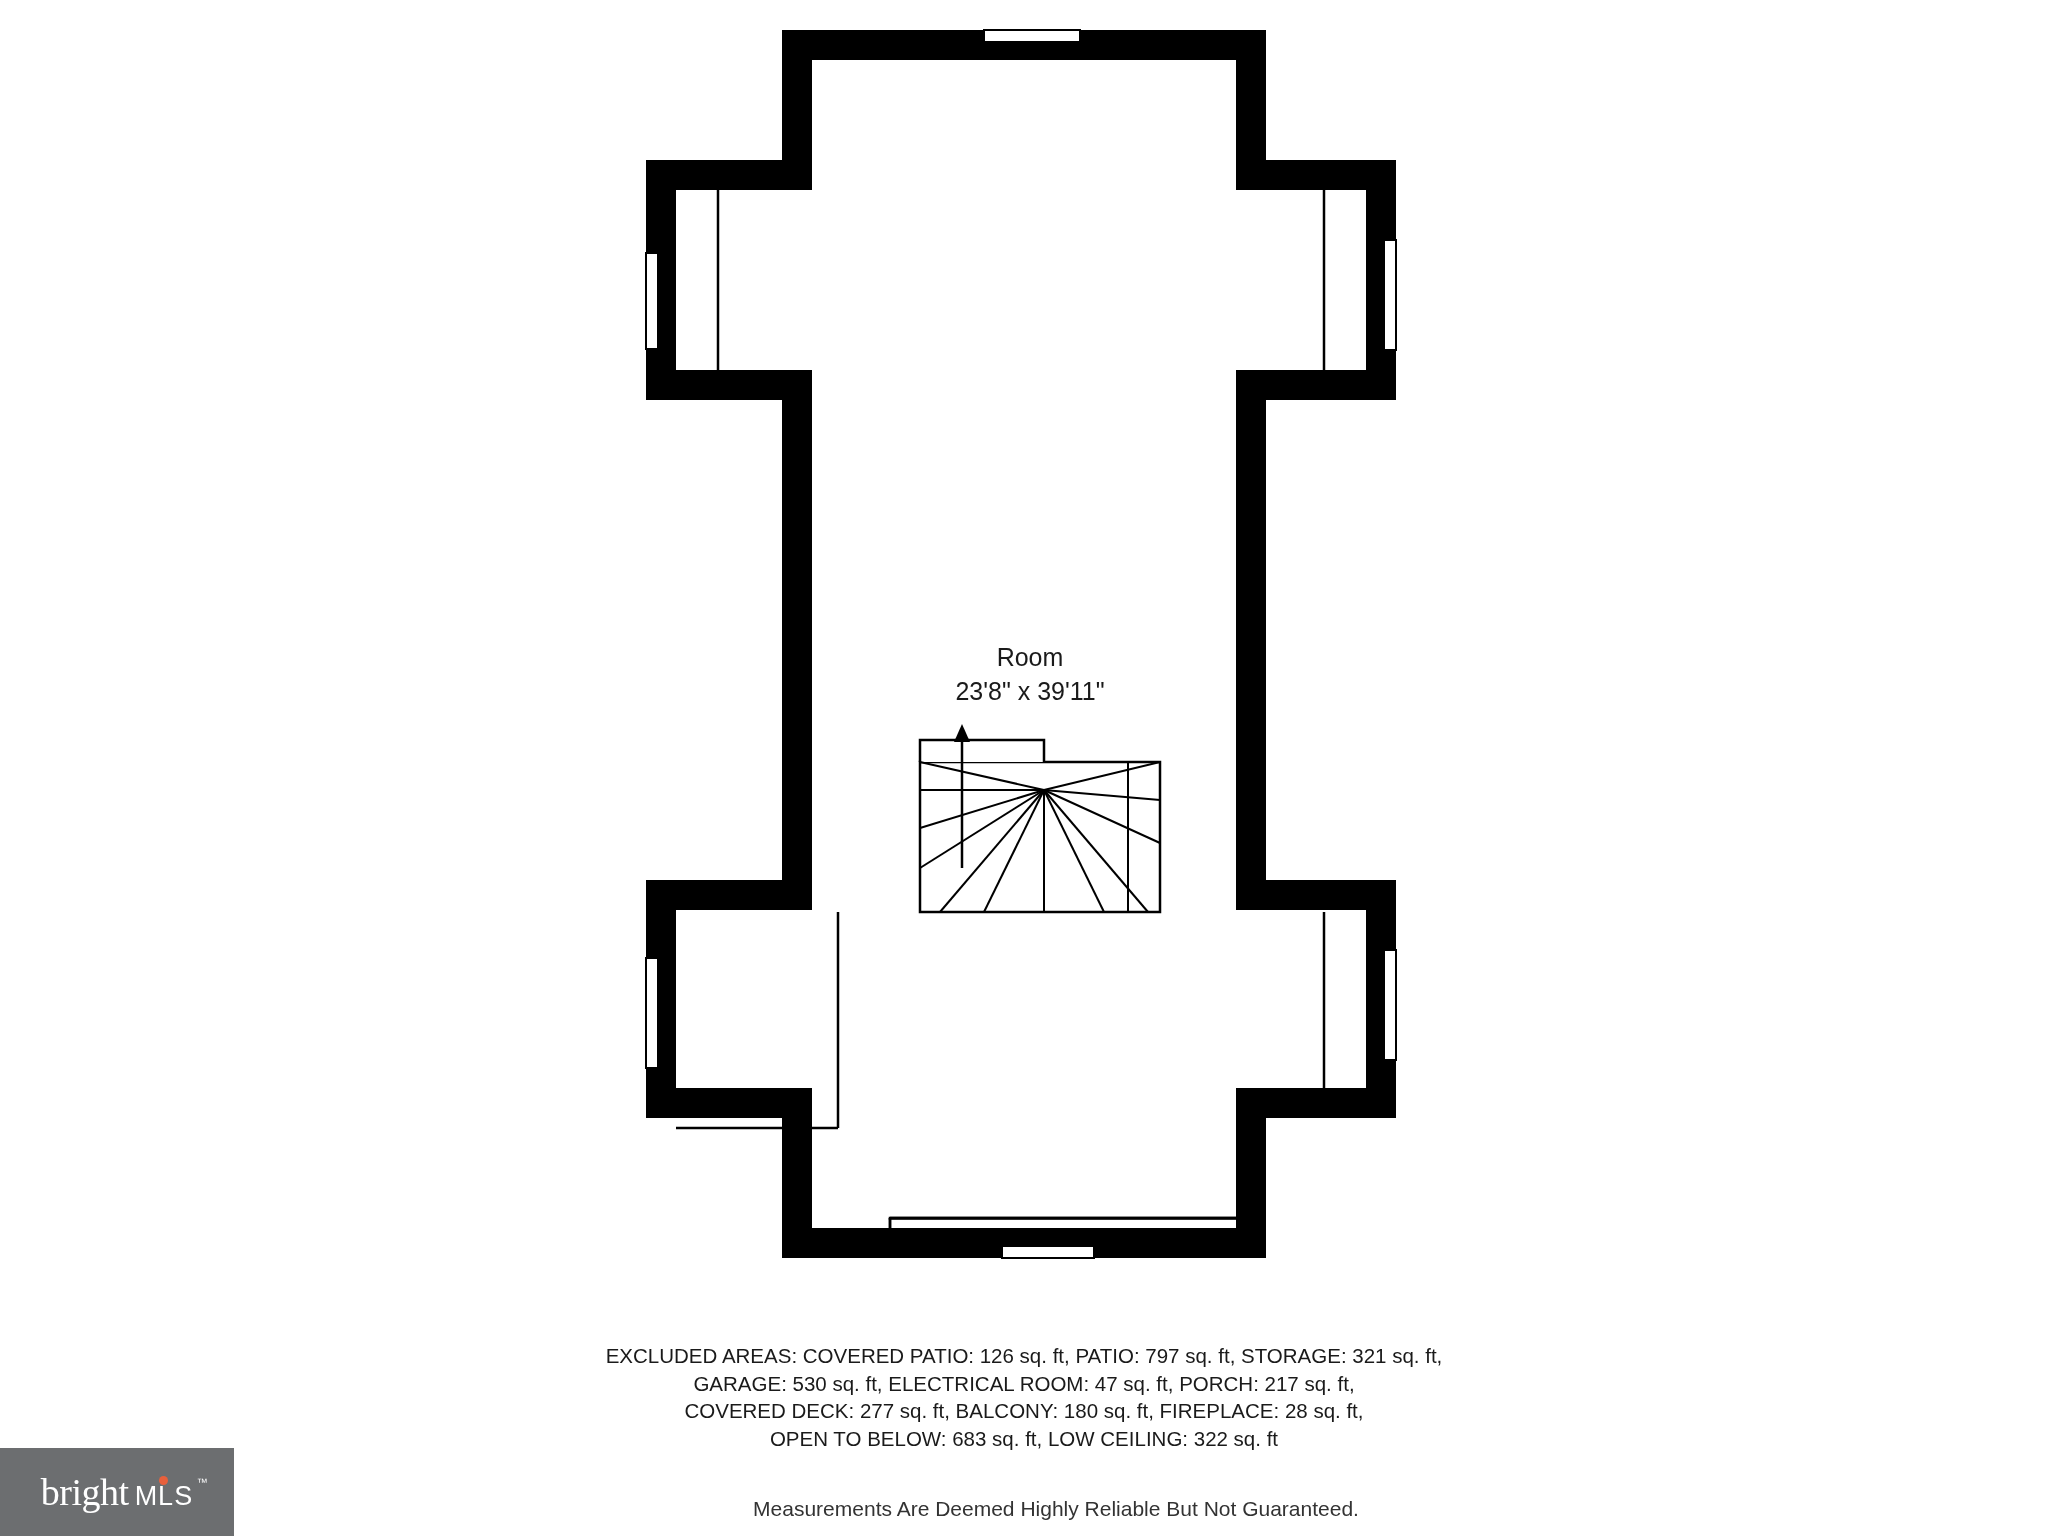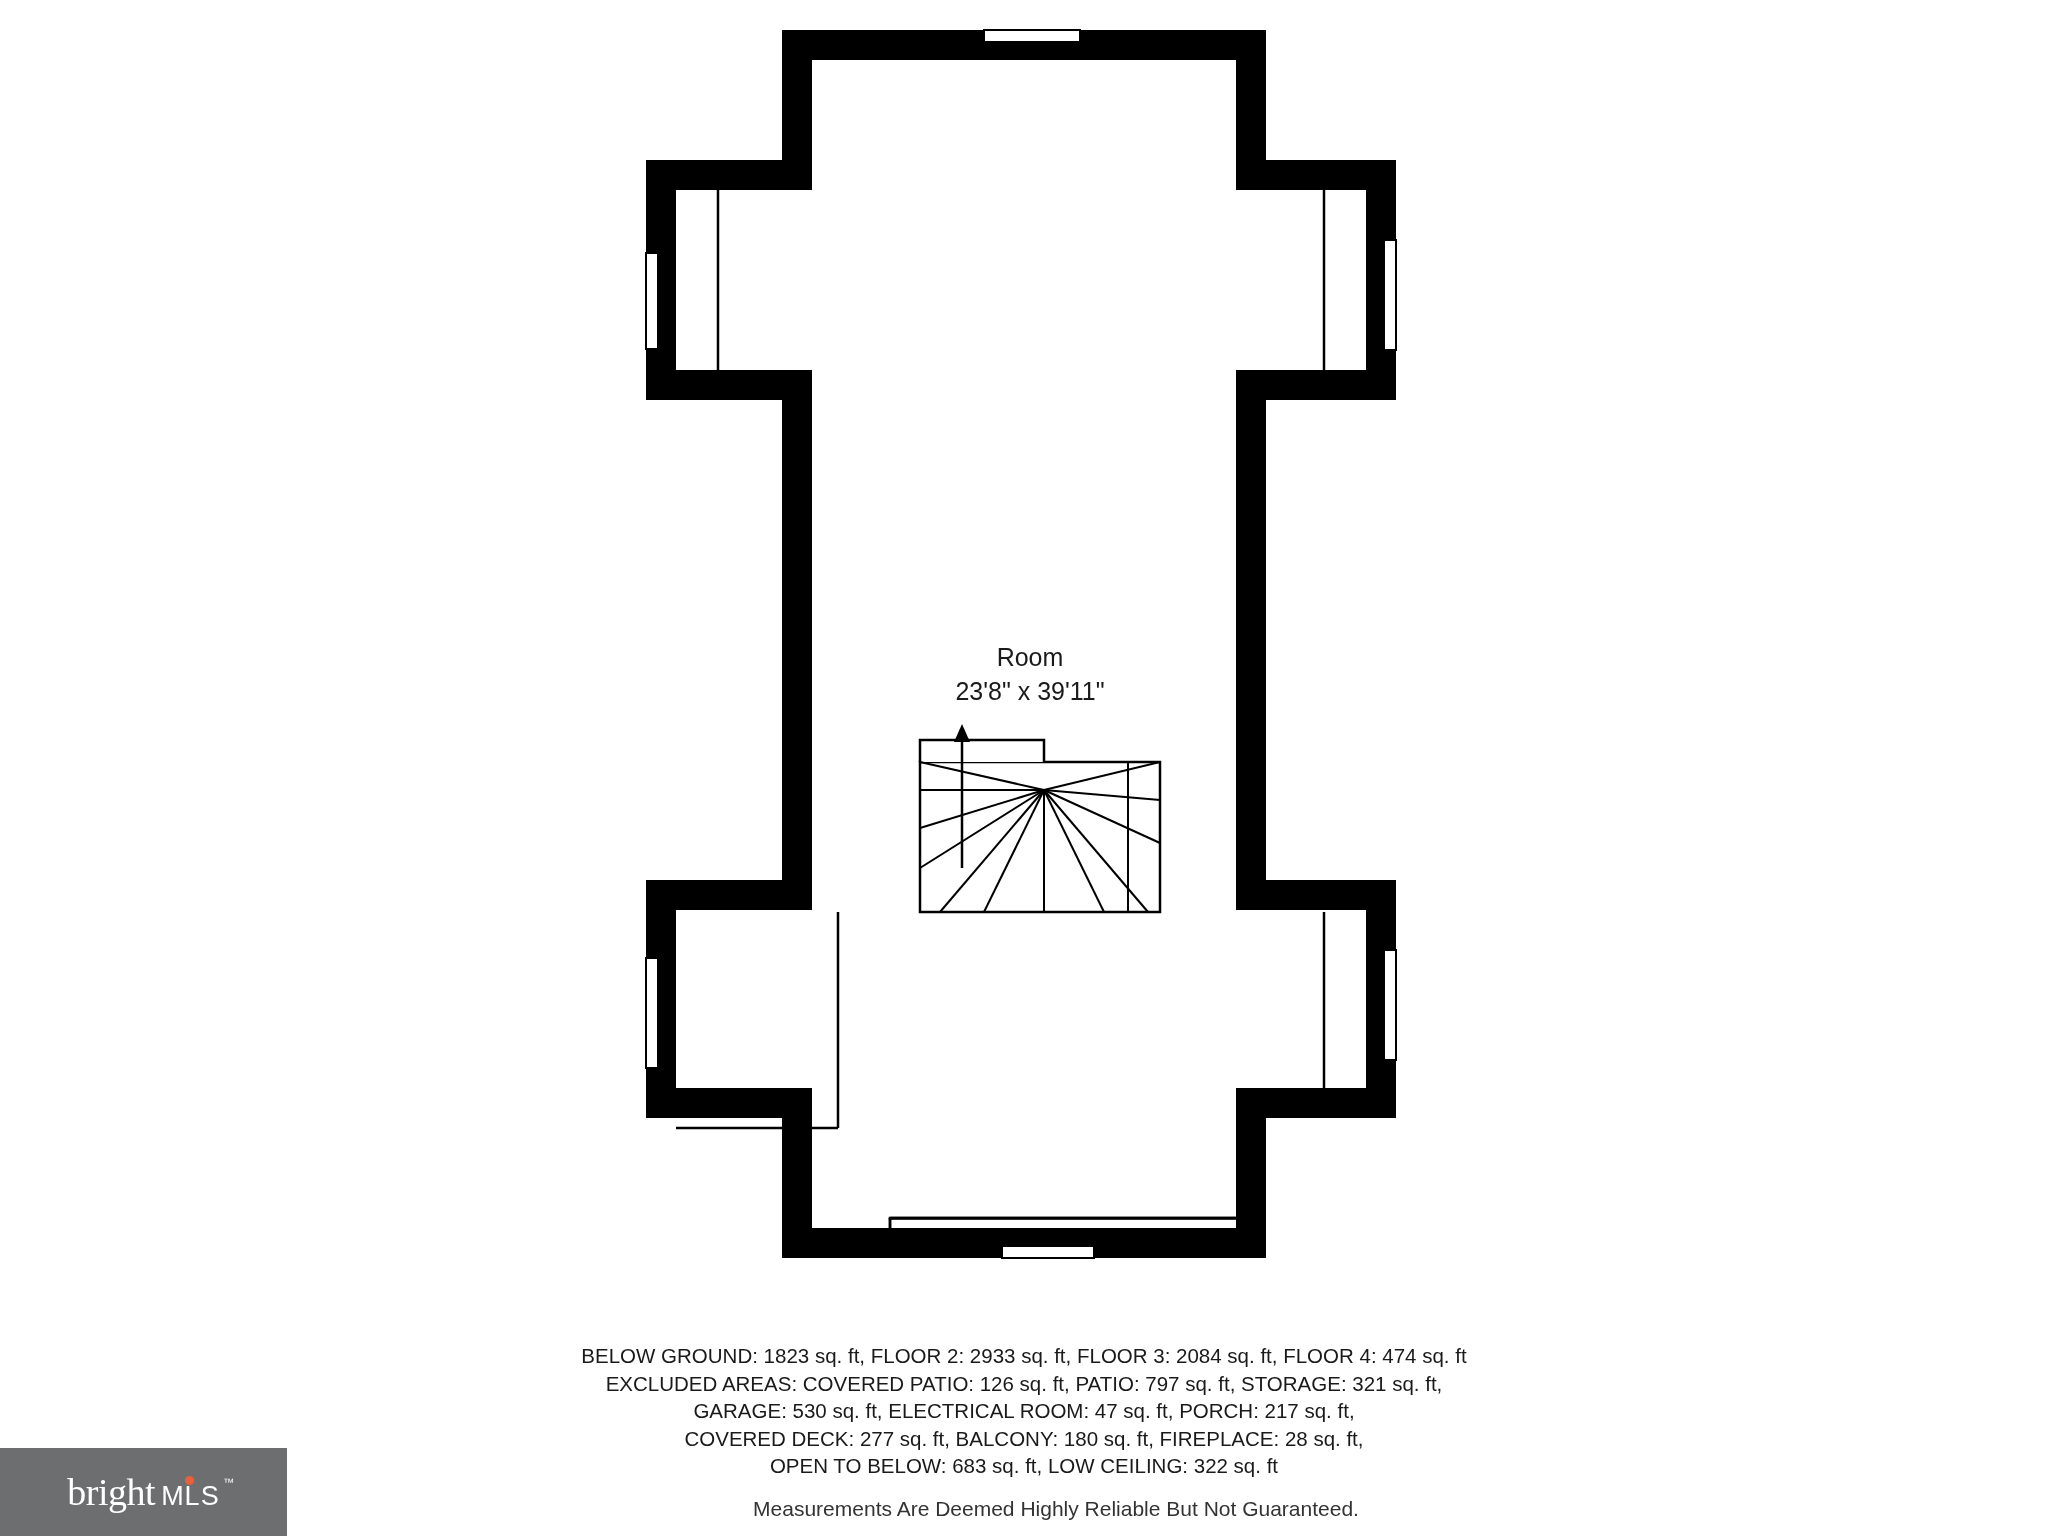--- a/index.html
+++ b/index.html
@@ -63,21 +63,21 @@
     font-size: 21px;
     color: #333333;
     font-family: "Liberation Sans", sans-serif;
     padding-left: 32px;
   }
 
   .logo {
     position: absolute;
     left: 0;
     top: 1448px;
-    width: 287px;
+    width: 234px;
     height: 88px;
     background: #6c6e70;
     display: flex;
     align-items: center;
     justify-content: center;
   }
   .logo-text {
     color: #ffffff;
     font-size: 38px;
     letter-spacing: -0.5px;
@@ -230,21 +230,20 @@
     </g>
 
   </svg>
 
   <div class="room-label">
     <span class="room-name">Room</span>
     <span class="room-dims">23'8" x 39'11"</span>
   </div>
 
   <div class="summary">
-    <span class="line">BELOW GROUND: 1823 sq. ft, FLOOR 2: 2933 sq. ft, FLOOR 3: 2084 sq. ft, FLOOR 4: 474 sq. ft</span>
     <span class="line">EXCLUDED AREAS: COVERED PATIO: 126 sq. ft, PATIO: 797 sq. ft, STORAGE: 321 sq. ft,</span>
     <span class="line">GARAGE: 530 sq. ft, ELECTRICAL ROOM: 47 sq. ft, PORCH: 217 sq. ft,</span>
     <span class="line">COVERED DECK: 277 sq. ft, BALCONY: 180 sq. ft, FIREPLACE: 28 sq. ft,</span>
     <span class="line">OPEN TO BELOW: 683 sq. ft, LOW CEILING: 322 sq. ft</span>
   </div>
 
   <div class="disclaimer">Measurements Are Deemed Highly Reliable But Not Guaranteed.</div>
 
   <div class="logo">
     <span class="logo-text">

